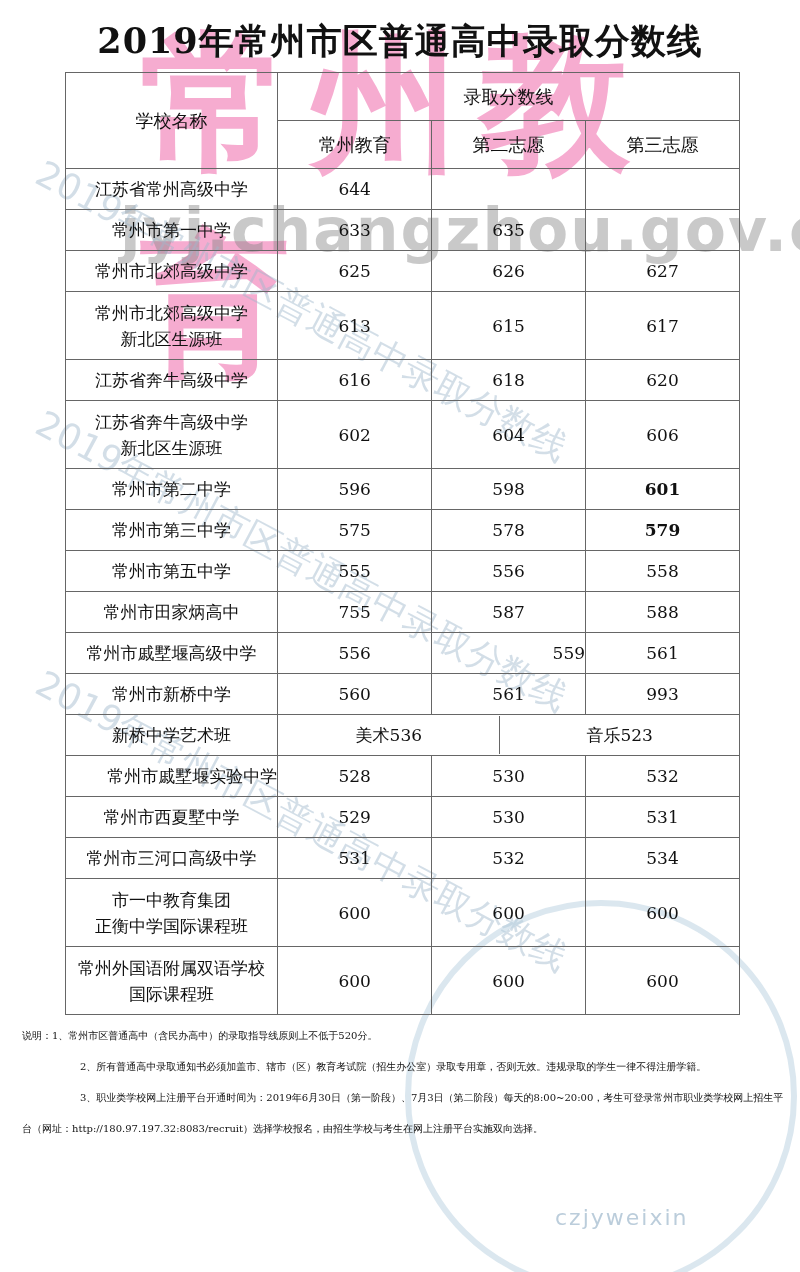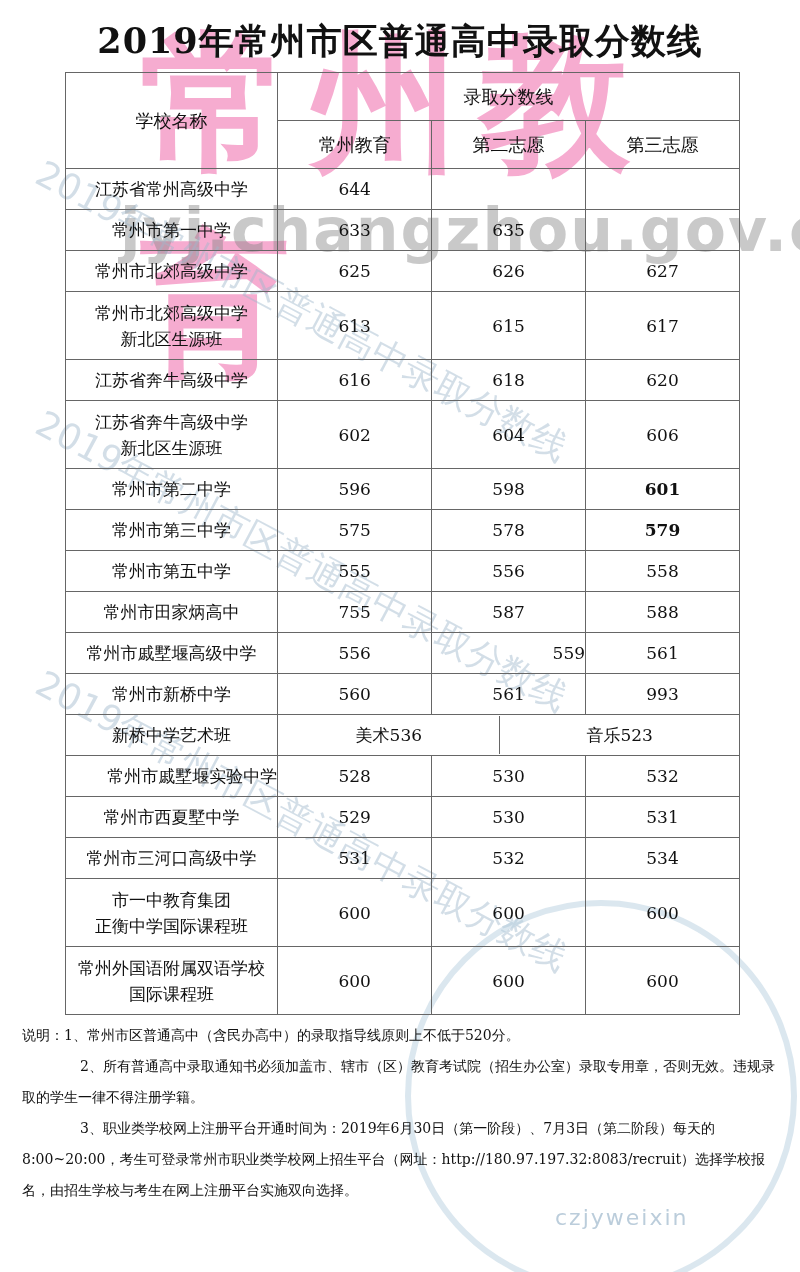--- a/index.html
+++ b/index.html
@@ -7,21 +7,21 @@
   .wm{position:absolute;pointer-events:none;color:#9fb8cc;opacity:.45;font-family:"DejaVu Sans",sans-serif;white-space:nowrap;}
   .wm-big{position:absolute;pointer-events:none;color:#ec4899;opacity:.45;font-size:150px;font-weight:bold;letter-spacing:20px;left:140px;top:5px;font-family:"DejaVu Serif",serif;}
   .wm-url{position:absolute;pointer-events:none;color:#888;opacity:.45;font-size:60px;font-weight:bold;left:120px;top:195px;font-family:"DejaVu Sans",sans-serif;letter-spacing:2px;}
   .circle{position:absolute;left:405px;top:900px;width:380px;height:380px;border:6px solid #b7cfe0;border-radius:50%;opacity:.5;pointer-events:none;}
   .circle-text{position:absolute;left:555px;top:1205px;color:#9fb8cc;opacity:.7;font-size:22px;font-family:"DejaVu Sans",sans-serif;letter-spacing:2px;pointer-events:none;}
   h1{position:absolute;top:18px;left:0;width:800px;text-align:center;margin:0;font-size:35px;font-weight:bold;font-family:"DejaVu Serif",serif;letter-spacing:1px;}
   table{position:absolute;left:65px;top:72px;width:675px;border-collapse:collapse;font-size:17px;}
   td,th{border:1px solid #666;text-align:center;font-weight:normal;padding:0;line-height:26px;}
   th{font-size:18px;}
   .r1{height:41px}.r2{height:68px}
-  .notes{position:absolute;left:22px;top:1020px;width:762px;font-size:14px;line-height:31px;}
+  .notes{position:absolute;left:22px;top:1020px;width:762px;font-size:10px;line-height:31px;}
   .notes p{margin:0;}
   .ind{text-indent:58px;}
 </style>
 </head>
 <body>
 
 <div class="wm-big">常州教育</div>
 <div class="wm-url">jyj.changzhou.gov.cn</div>
 <div class="wm" style="left:50px;top:150px;font-size:36px;transform:rotate(28deg);transform-origin:left top;">2019年常州市区普通高中录取分数线</div>
 <div class="wm" style="left:50px;top:400px;font-size:36px;transform:rotate(28deg);transform-origin:left top;">2019年常州市区普通高中录取分数线</div>

